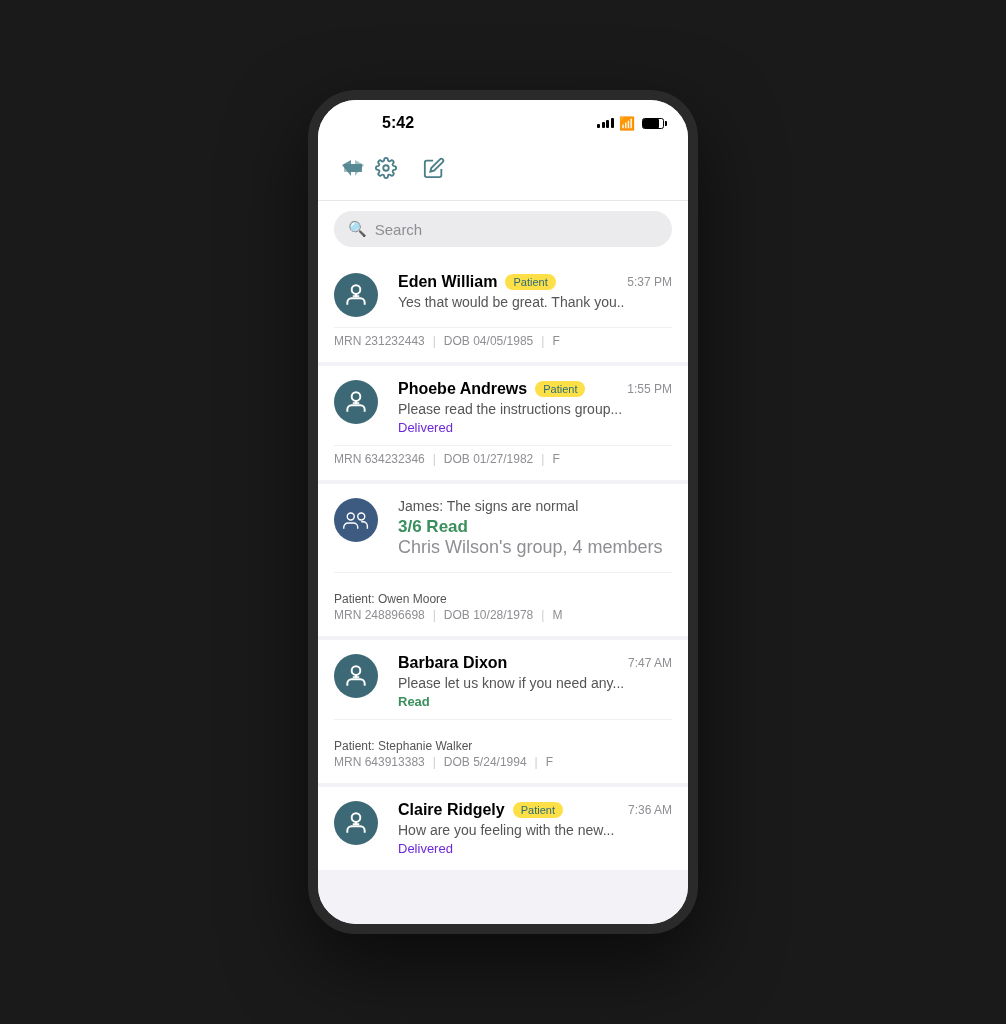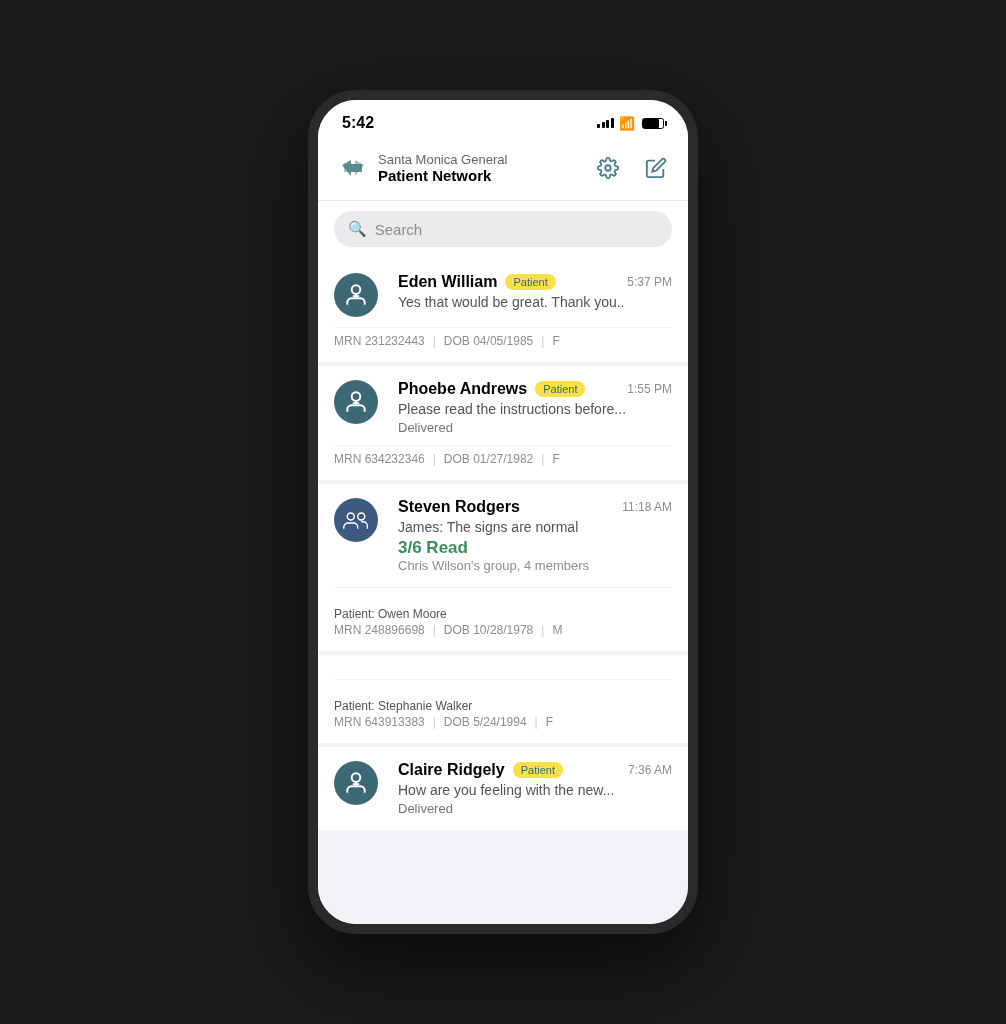--- a/index.html
+++ b/index.html
@@ -27,21 +27,21 @@
     .status-bar {
       background: #fff;
       display: flex;
       justify-content: space-between;
       align-items: center;
       padding: 14px 24px 8px 24px;
       font-size: 15px;
       font-weight: 600;
     }
 
-    .status-time { font-size: 16px; font-weight: 700; color: #000; }
+    .status-time { font-size: 16px; font-weight: 700; color: #000; margin-left: 40px; }
 
     .status-icons { display: flex; align-items: center; gap: 6px; }
 
     .signal-bars {
       display: flex; align-items: flex-end; gap: 1.5px;
     }
     .signal-bars span {
       background: #000; border-radius: 1px; width: 3px;
     }
 
@@ -178,38 +178,38 @@
     }
 
     .conv-time {
       font-size: 12px; color: #8e8e93; white-space: nowrap;
     }
 
     .conv-preview {
       font-size: 14px; color: #555; margin-bottom: 3px;
     }
 
-    .conv-status-delivered { color: #737373; font-size: 13px; font-weight: 500; }
+    .conv-status-delivered { color: #6d28d9; font-size: 13px; font-weight: 500; }
     .conv-status-read { color: #3a8f5c; font-size: 13px; font-weight: 600; }
     .conv-status-read-fraction { color: #3a8f5c; font-size: 17px; font-weight: 600; }
 
     .conv-meta-divider {
       border-top: 1px solid #f0f0f0;
       margin: 10px 0 6px 0;
     }
 
     .conv-meta {
       font-size: 12px; color: #8e8e93;
       display: flex; gap: 8px; align-items: flex-end;
     }
 
     .conv-meta .pipe { color: #ccc; }
 
     .group-info {
-      font-size: 13px; color: #8e8e93; margin-bottom: 4px;
+      font-size: 18px; color: #8e8e93; margin-bottom: 4px;
     }
 
     .conv-patient-label {
       font-size: 12px; color: #555; margin-bottom: 2px; margin-top: 19px;
     }
   </style>
 </head>
 <body>
 
 <div class="phone-frame">
@@ -229,24 +229,20 @@
       </div>
     </div>
   </div>
 
   <div class="header">
     <div class="back-btn">
       <svg width="28" height="20" viewBox="0 0 28 20" fill="none">
         <path d="M4 7 L13 2 L13 6 L24 6 L24 14 L13 14 L13 18 Z" fill="#4a7f8a" opacity="0.85"></path>
         <path d="M26 7 L17 2 L17 6 L6 6 L6 14 L17 14 L17 18 Z" fill="#4a7f8a" opacity="0.5"></path>
       </svg>
-    </div>
-    <div class="header-title">
-      <div class="network-name">Santa Monica General</div>
-      <div class="network-bold">Patient Network</div>
     </div>
     <div class="header-actions">
       <div class="header-action-btn">
         <svg width="22" height="22" viewBox="0 0 24 24" fill="none" stroke="#4a7f8a" stroke-width="2">
           <circle cx="12" cy="12" r="3"></circle>
           <path d="M19.4 15a1.65 1.65 0 0 0 .33 1.82l.06.06a2 2 0 0 1-2.83 2.83l-.06-.06a1.65 1.65 0 0 0-1.82-.33 1.65 1.65 0 0 0-1 1.51V21a2 2 0 0 1-4 0v-.09A1.65 1.65 0 0 0 9 19.4a1.65 1.65 0 0 0-1.82.33l-.06.06a2 2 0 0 1-2.83-2.83l.06-.06A1.65 1.65 0 0 0 4.68 15a1.65 1.65 0 0 0-1.51-1H3a2 2 0 0 1 0-4h.09A1.65 1.65 0 0 0 4.6 9a1.65 1.65 0 0 0-.33-1.82l-.06-.06a2 2 0 0 1 2.83-2.83l.06.06A1.65 1.65 0 0 0 9 4.68a1.65 1.65 0 0 0 1-1.51V3a2 2 0 0 1 4 0v.09a1.65 1.65 0 0 0 1 1.51 1.65 1.65 0 0 0 1.82-.33l.06-.06a2 2 0 0 1 2.83 2.83l-.06.06A1.65 1.65 0 0 0 19.4 9a1.65 1.65 0 0 0 1.51 1H21a2 2 0 0 1 0 4h-.09a1.65 1.65 0 0 0-1.51 1z"></path>
         </svg>
       </div>
       <div class="header-action-btn">
         <svg width="22" height="22" viewBox="0 0 24 24" fill="none" stroke="#4a7f8a" stroke-width="2">
@@ -308,21 +304,21 @@
           </svg>
         </div>
         <div class="conv-body">
           <div class="conv-name-row">
             <div class="conv-name-wrap">
               <span class="conv-name">Phoebe Andrews</span>
               <span class="patient-badge">Patient</span>
             </div>
             <span class="conv-time">1:55 PM</span>
           </div>
-          <div class="conv-preview">Please read the instructions before...</div>
+          <div class="conv-preview">Please read the instructions group...</div>
           <div class="conv-status-delivered">Delivered</div>
         </div>
       </div>
       <div class="conv-meta-divider"></div>
       <div class="conv-meta">
         <span>MRN 634232346</span>
         <span class="pipe">|</span>
         <span>DOB 01/27/1982</span>
         <span class="pipe">|</span>
         <span>F</span>
@@ -333,43 +329,57 @@
       <div class="conv-header">
         <div class="avatar group">
           <svg width="28" height="24" viewBox="0 0 32 24" fill="none" stroke="white" stroke-width="1.6">
             <circle cx="10" cy="8" r="4"></circle>
             <circle cx="22" cy="8" r="4"></circle>
             <path d="M2 22v-1.5a5 5 0 0 1 5-5h6a5 5 0 0 1 5 5V22"></path>
             <path d="M22 14h2a5 5 0 0 1 5 5V22"></path>
           </svg>
         </div>
         <div class="conv-body">
-          <div class="conv-name-row">
-            <div class="conv-name-wrap">
-              <span class="conv-name">Steven Rodgers</span>
-            </div>
-            <span class="conv-time">11:18 AM</span>
-          </div>
           <div class="conv-preview">James: The signs are normal</div>
           <div class="conv-status-read-fraction">3/6 Read</div>
           <div class="group-info">Chris Wilson's group, 4 members</div>
         </div>
       </div>
       <div class="conv-meta-divider"></div>
       <div class="conv-patient-label">Patient: Owen Moore</div>
       <div class="conv-meta">
         <span>MRN 248896698</span>
         <span class="pipe">|</span>
         <span>DOB 10/28/1978</span>
         <span class="pipe">|</span>
         <span>M</span>
       </div>
     </div>
 
     <div class="conv-card">
+      <div class="conv-header">
+        <div class="avatar">
+          <svg width="26" height="26" viewBox="0 0 24 24" fill="none" stroke="white" stroke-width="1.8">
+            <path d="M20 21v-2a4 4 0 0 0-4-4H8a4 4 0 0 0-4 4v2"></path>
+            <circle cx="12" cy="7" r="4"></circle>
+            <path d="M12 11 L12 14" stroke="white" stroke-width="2"></path>
+            <line x1="9" y1="13" x2="15" y2="13" stroke="white" stroke-width="1.5"></line>
+          </svg>
+        </div>
+        <div class="conv-body">
+          <div class="conv-name-row">
+            <div class="conv-name-wrap">
+              <span class="conv-name">Barbara Dixon</span>
+            </div>
+            <span class="conv-time">7:47 AM</span>
+          </div>
+          <div class="conv-preview">Please let us know if you need any...</div>
+          <div class="conv-status-read">Read</div>
+        </div>
+      </div>
       <div class="conv-meta-divider"></div>
       <div class="conv-patient-label">Patient: Stephanie Walker</div>
       <div class="conv-meta">
         <span>MRN 643913383</span>
         <span class="pipe">|</span>
         <span>DOB 5/24/1994</span>
         <span class="pipe">|</span>
         <span>F</span>
       </div>
     </div>

